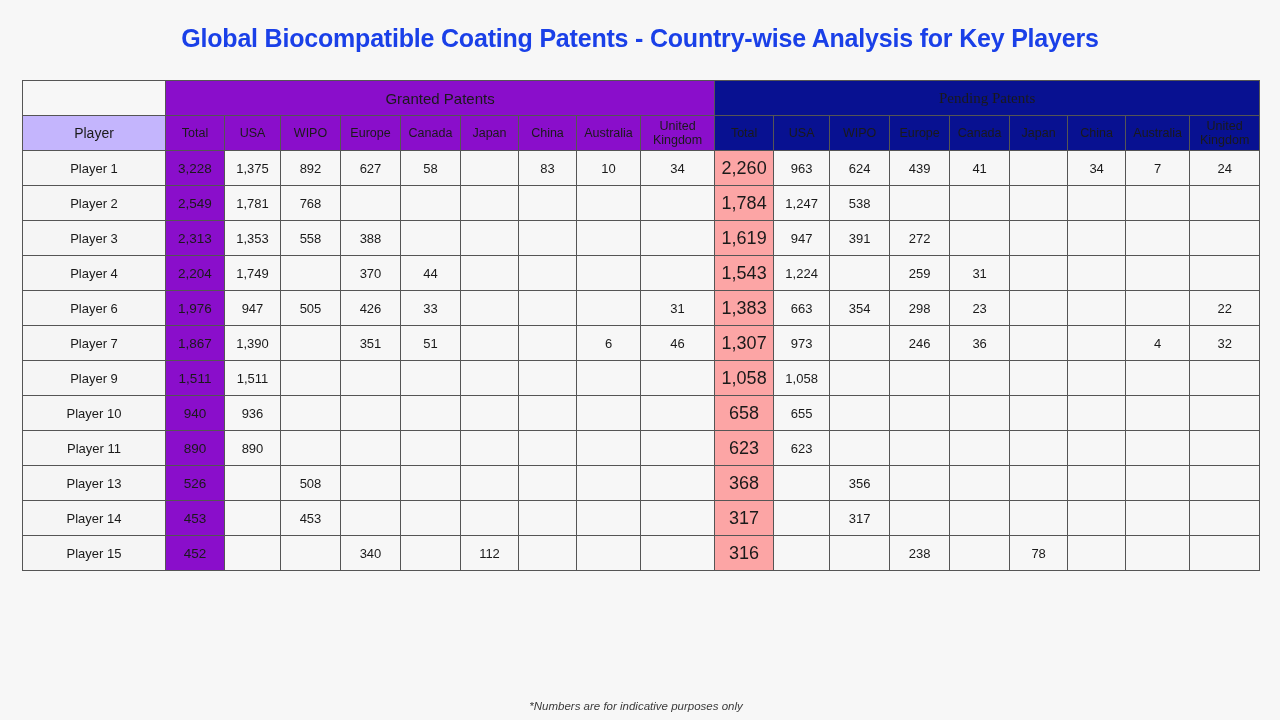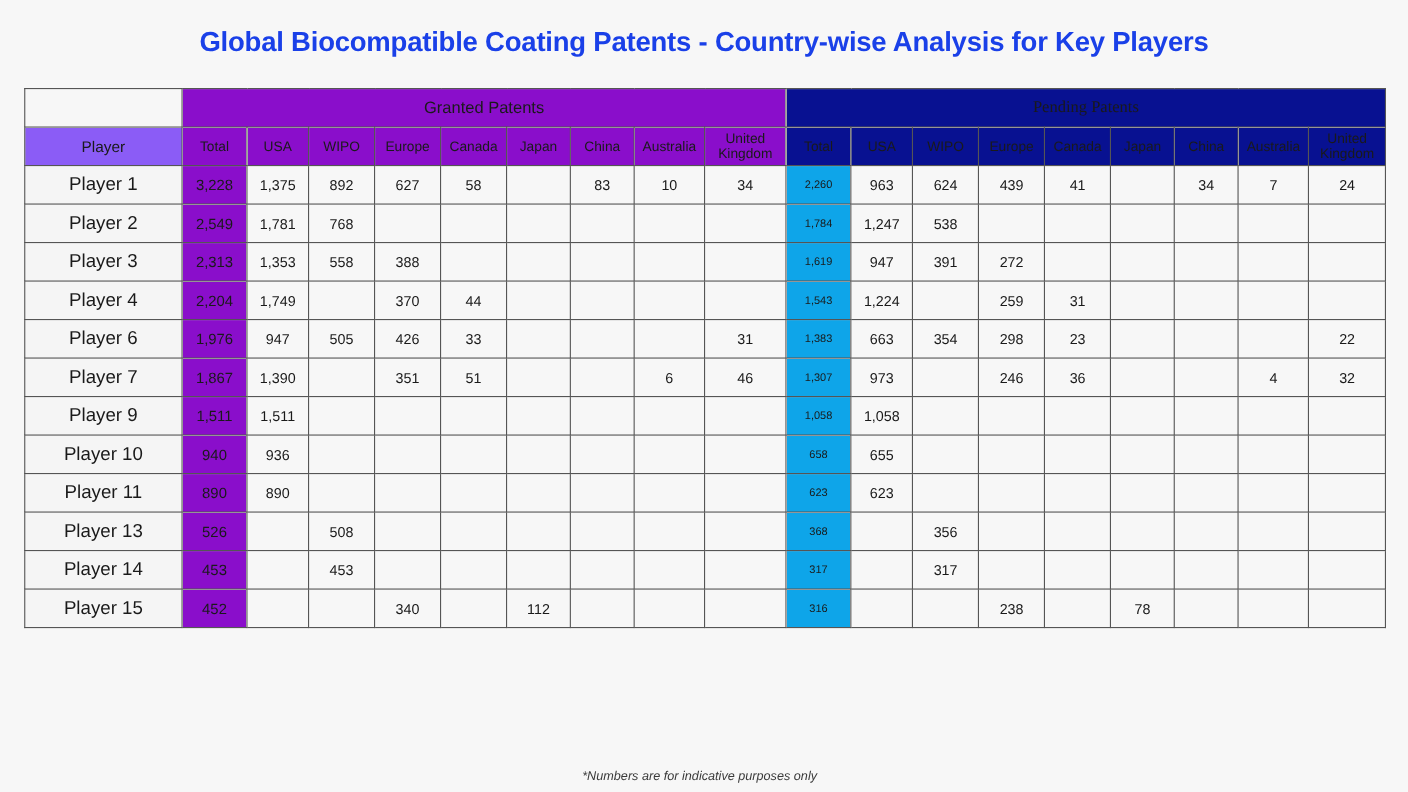--- a/index.html
+++ b/index.html
@@ -84,46 +84,46 @@
   .hdr-pending {
     background: #081191;
     color: #ffffff;
     font-weight: bold;
     font-size: 12.5px;
     height: 56px;
     line-height: 14px;
     border: 1px solid #000033;
   }
   .hdr-player {
-    background: #8b5cf6;
+    background: #c4b5fd;
     color: #111;
     font-weight: bold;
     font-size: 14px;
     height: 56px;
     border: 1px solid #555;
   }
   td.player {
     background: #f5f5f5;
     font-weight: bold;
-    font-size: 17px;
+    font-size: 13px;
     color: #111;
   }
   td.tot-g {
     background: #8A0ECB;
     color: #ffffff;
     font-weight: bold;
     font-size: 13.5px;
     border-left: 1px solid #26004d;
     border-right: 1px solid #26004d;
   }
   td.tot-p {
-    background: #0ea5e9;
-    color: #ffffff;
-    font-weight: bold;
-    font-size: 10px;
+    background: #fca5a5;
+    color: #ffffff;
+    font-weight: bold;
+    font-size: 18px;
     border-left: 1px solid #000033;
     border-right: 1px solid #000033;
   }
   #footnote {
     position: absolute;
     left: 0;
     top: 700px;
     width: 1272px;
     text-align: center;
     font-size: 11.5px;

